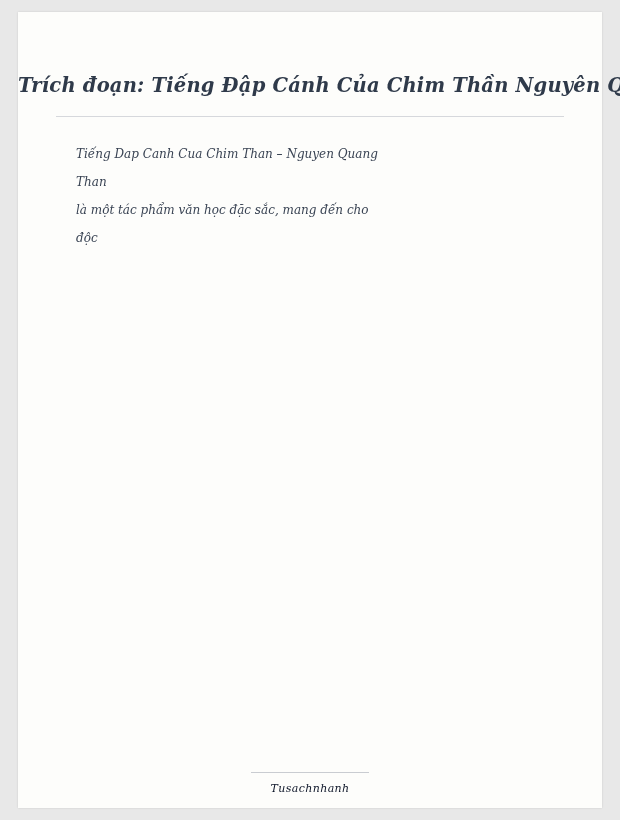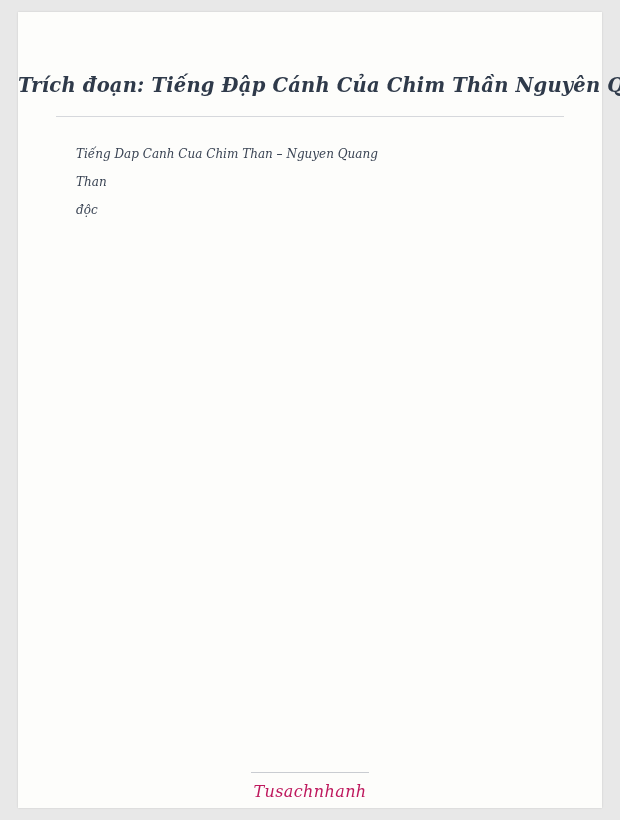--- a/index.html
+++ b/index.html
@@ -70,37 +70,38 @@
     background: #c9ccd1;
   }
   .footer-text {
     position: absolute;
     left: 0;
     top: 770px;
     width: 100%;
     text-align: center;
     font-family: "DejaVu Serif", serif;
     font-style: italic;
-    font-size: 16px;
-    color: #be185d;
+    font-size: 11px;
+    color: #0f172a;
     letter-spacing: 0.4px;
   }
 </style>
 </head>
 <body>
 
 <div class="page">
 
   <div class="doc-title">Trích đoạn: Tiếng Đập Cánh Của Chim Thần Nguyên Quang Thiều</div>
 
   <div class="title-rule"></div>
 
   <div class="body-text">
     <span class="line">Tiếng Dap Canh Cua Chim Than – Nguyen Quang</span>
     <span class="line">Than</span>
+    <span class="line">là một tác phẩm văn học đặc sắc, mang đến cho</span>
     <span class="line">độc</span>
   </div>
 
   <div class="footer-rule"></div>
 
   <div class="footer-text">Tusachnhanh</div>
 
 </div>
 
 </body></html>

